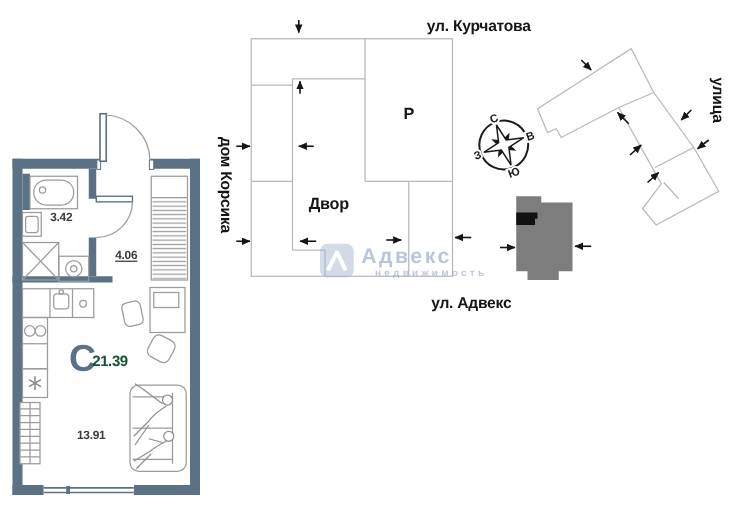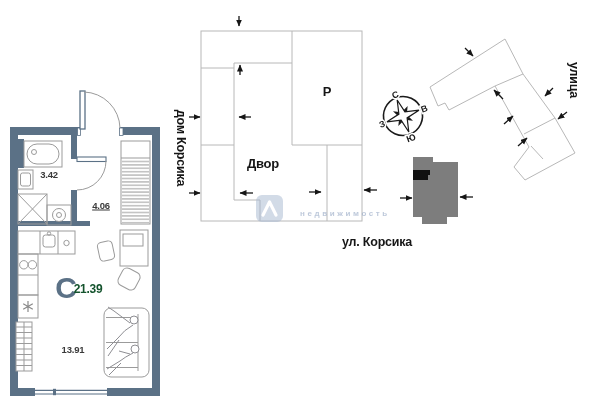--- a/index.html
+++ b/index.html
@@ -14,21 +14,21 @@
   .total-num{font-size:12px;color:#14532d;letter-spacing:-0.3px;}
   .type-letter{font-size:30px;color:#5b7186;letter-spacing:0;}
   .parking{font-size:13px;}
   .dvor{font-size:13px;}
   #watermark{position:absolute;left:256px;top:195px;display:flex;align-items:flex-start;gap:6px;
              opacity:0.85;}
   #wm-logo{width:27px;height:27px;border-radius:6px;background:rgba(166,183,208,0.6);
            display:flex;align-items:center;justify-content:center;}
   #wm-text{display:flex;flex-direction:column;margin-top:1px;}
   #wm-brand{font-size:17px;font-weight:700;color:rgba(152,170,198,0.8);letter-spacing:2px;line-height:17px;}
-  #wm-tag{font-size:8px;font-weight:700;color:rgba(152,170,198,0.75);letter-spacing:2.6px;margin-top:13px;padding-left:11px;}
+  #wm-tag{font-size:8px;font-weight:700;color:rgba(152,170,198,0.75);letter-spacing:2.6px;margin-top:1px;padding-left:11px;}
 </style>
 </head>
 <body>
 
 <div id="stage">
 
   <svg id="lineart" width="600" height="408" viewBox="0 0 600 408">
     <defs>
       <marker id="ah" markerWidth="9" markerHeight="8" refX="6.5" refY="3" orient="auto" markerUnits="userSpaceOnUse">
         <path d="M0,0 L7,3 L0,6 Z" fill="#161616"></path>
@@ -191,30 +191,32 @@
       </g>
     </g>
   </svg>
 
   <div class="lbl plan-num" style="left:49px;top:174px;">3.42</div>
   <div class="lbl plan-num" style="left:101px;top:205px;text-decoration:underline;">4.06</div>
   <div class="lbl type-letter" style="left:66px;top:288px;">С</div>
   <div class="lbl total-num" style="left:88px;top:289px;">21.39</div>
   <div class="lbl plan-num" style="left:73px;top:349px;text-align:center;">13.91</div>
 
-  <div class="lbl street" style="left:377px;top:242px;">ул. Корсика</div>
+  <div class="lbl street" style="left:383px;top:21px;">ул. Курчатова</div>
+  <div class="lbl street" style="left:377px;top:242px;">ул. Адвекс</div>
   <div class="lbl street vert" style="left:181px;top:148px;">дом Корсика</div>
   <div class="lbl street vert" style="left:574px;top:80px;">улица</div>
   <div class="lbl dvor" style="left:263px;top:163px;">Двор</div>
   <div class="lbl parking" style="left:327px;top:91px;">Р</div>
 
   <div id="watermark">
     <div id="wm-logo">
       <svg width="27" height="27" viewBox="0 0 27 27">
         <path d="M7,20 L13.5,7 L20,20" fill="none" stroke="#ffffff" stroke-width="3.2" stroke-linecap="round" stroke-linejoin="round"></path>
       </svg>
     </div>
     <div id="wm-text">
+      <div id="wm-brand">Адвекс</div>
       <div id="wm-tag">недвижимость</div>
     </div>
   </div>
 
 </div>
 
 </body></html>

